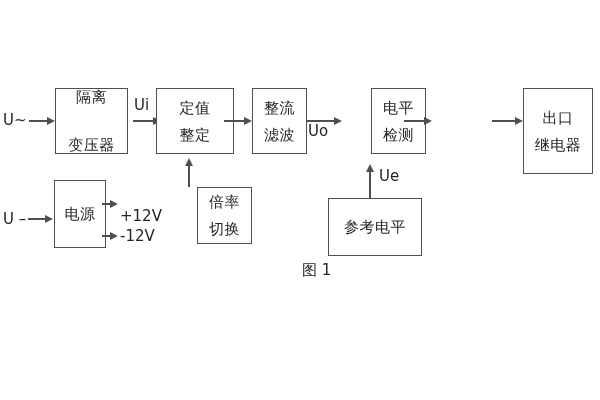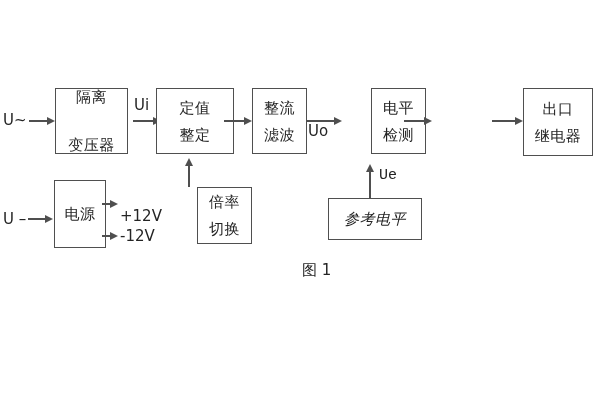--- a/index.html
+++ b/index.html
@@ -78,21 +78,21 @@
   <div class="box" style="left:343px; top:88px; width:55px; height:66px;margin-left:28px;">
     <span>电平</span>
     <span>检测</span>
   </div>
 
   <div class="ar" style="left:404px; top:120px; width:20px;"></div>
 
 
   <div class="ar" style="left:492px; top:120px; width:23px;"></div>
 
-  <div class="box" style="left:523px; top:88px; width:70px; height:68px;">
+  <div class="box" style="left:523px; top:88px; width:70px; height:86px;">
     <span>出口</span>
     <span>继电器</span>
   </div>
 
   <div class="lbl" style="left:3px; top:211px;">U –</div>
   <div class="ar" style="left:28px; top:218px; width:17px;"></div>
 
   <div class="box" style="left:54px; top:180px; width:52px; height:68px;">
     <span>电源</span>
 
@@ -105,22 +105,22 @@
   <div class="lbl" style="left:120px; top:228px;">-12V</div>
 
   <div class="box" style="left:162px; top:187px; width:55px; height:57px;margin-left:35px;">
     <span>倍率</span>
     <span>切换</span>
   </div>
 
   <div class="au" style="left:188px; top:166px; height:21px;"></div>
 
   <div class="au" style="left:369px; top:172px; height:26px;"></div>
-  <div class="lbl" style="left:379px; top:168px;font-family:Liberation Mono, monospace;">Ue</div>
+  <div class="lbl" style="left:379px; top:168px;">Ue</div>
 
-  <div class="box" style="left:328px; top:198px; width:94px; height:42px;font-style:italic;">
+  <div class="box" style="left:328px; top:198px; width:94px; height:58px;">
     <span>参考电平</span>
 
   </div>
 
   <div class="lbl" style="left:302px; top:262px;">图 1</div>
 
 </div>
 
 </body></html>

